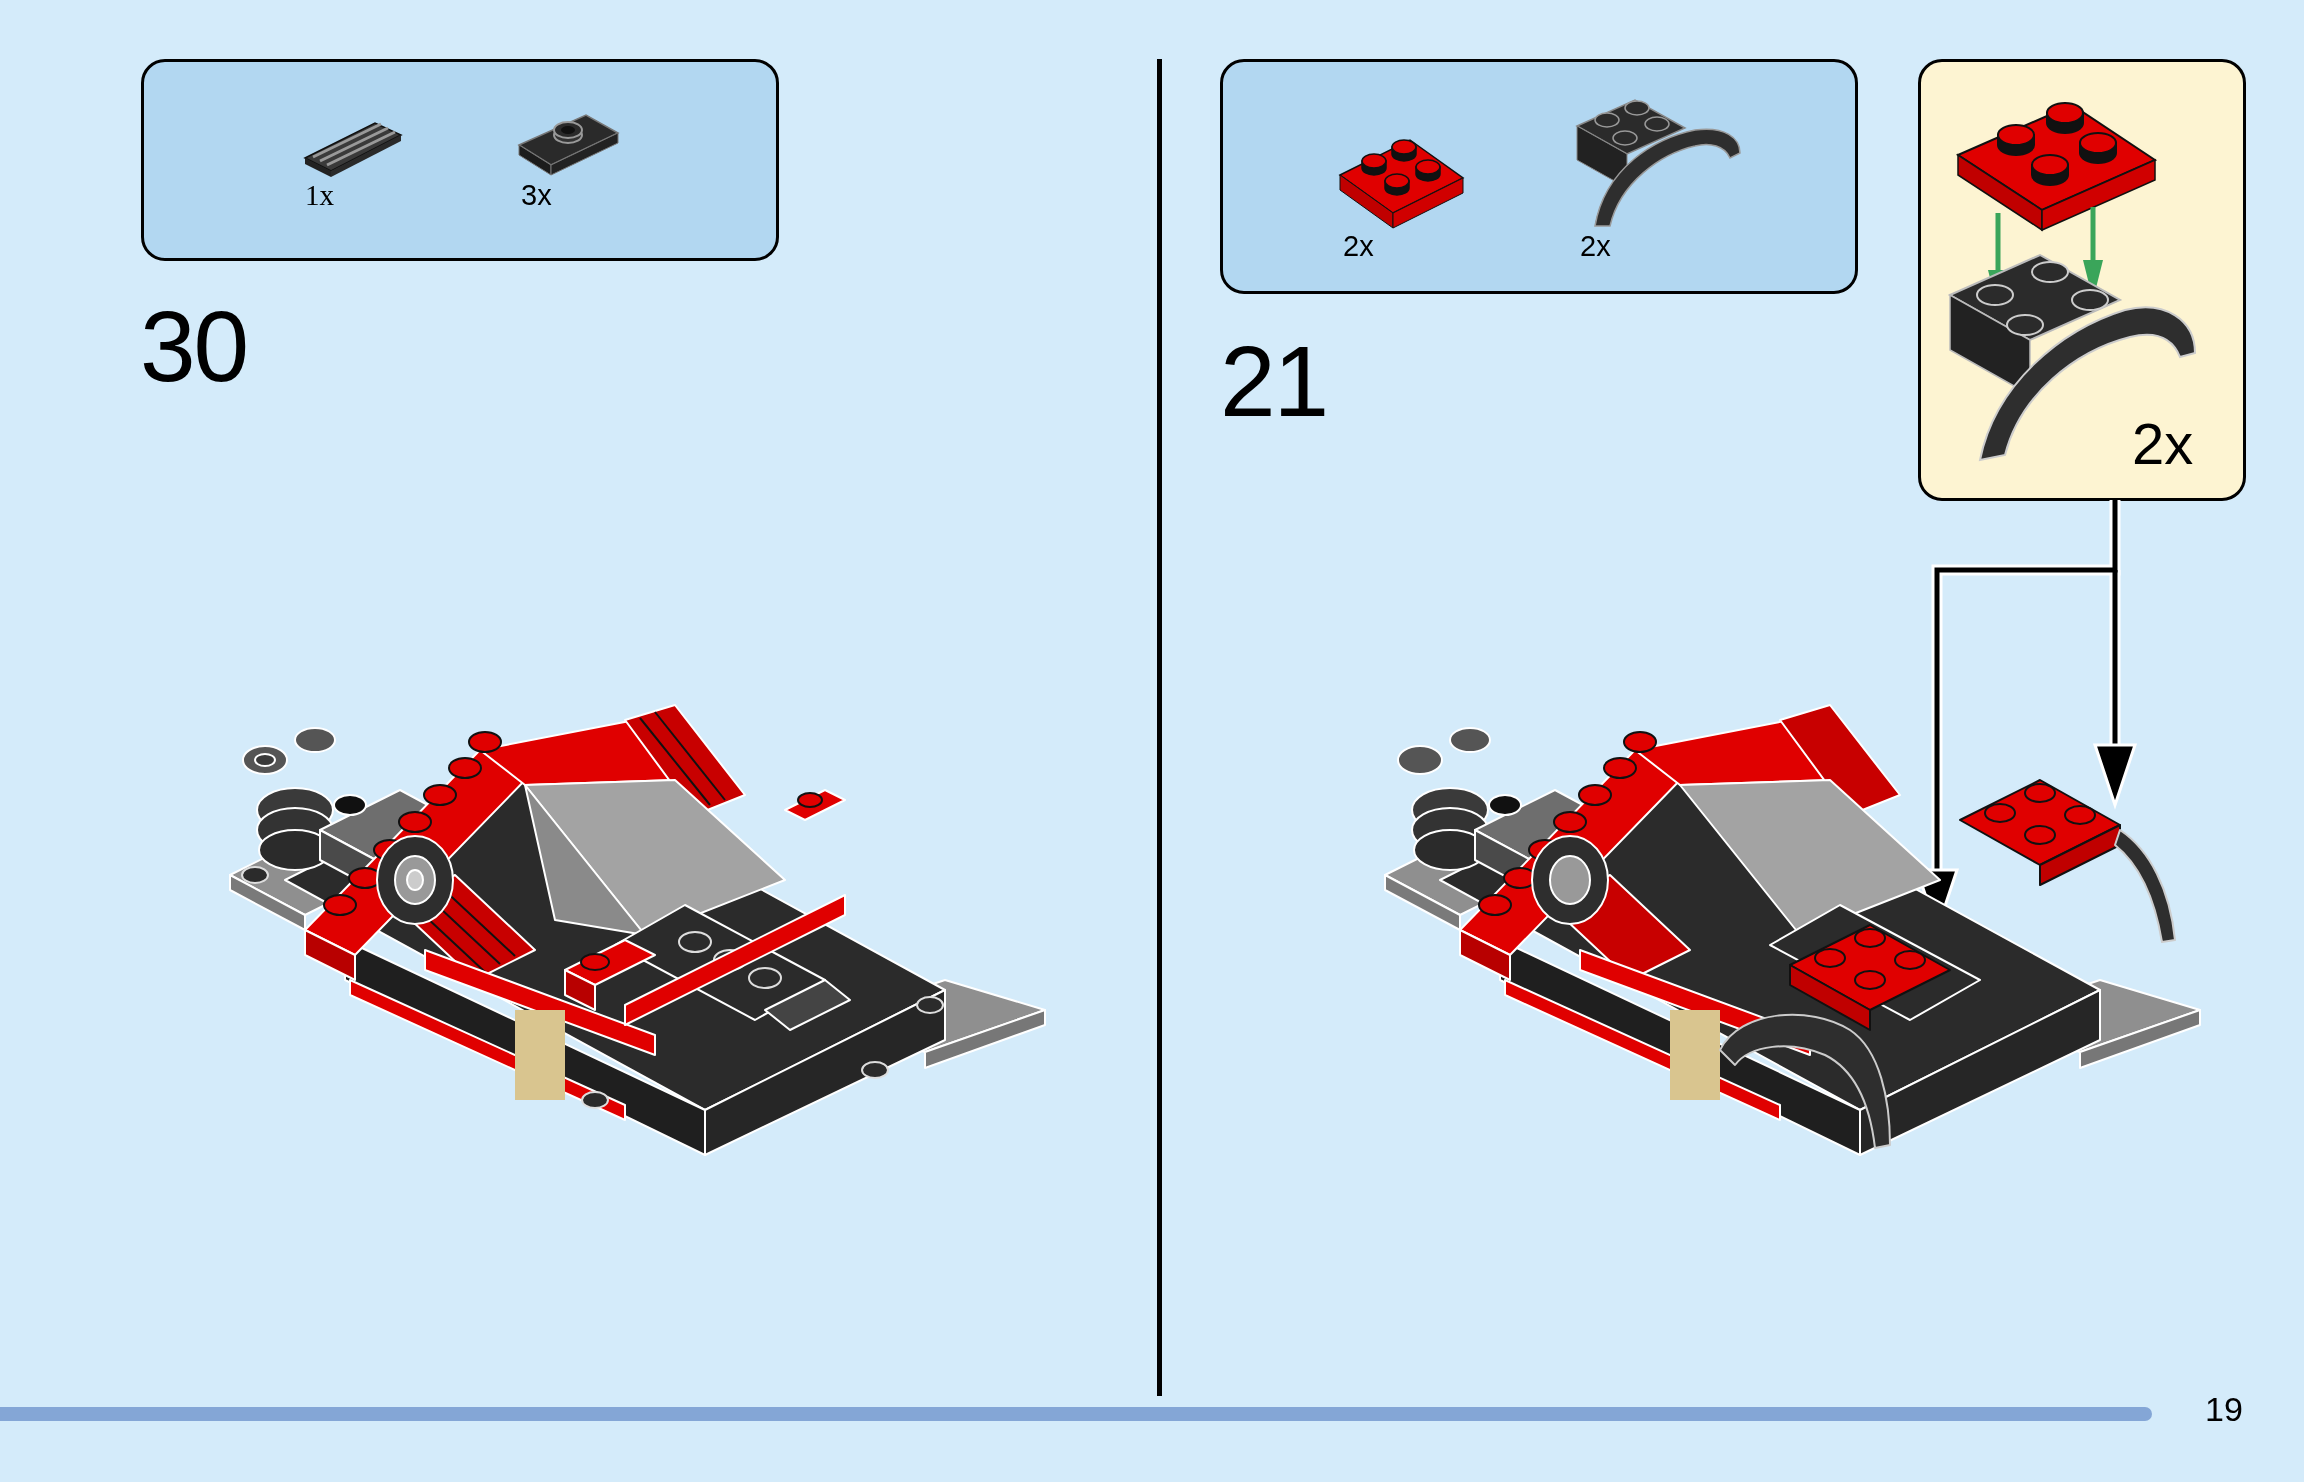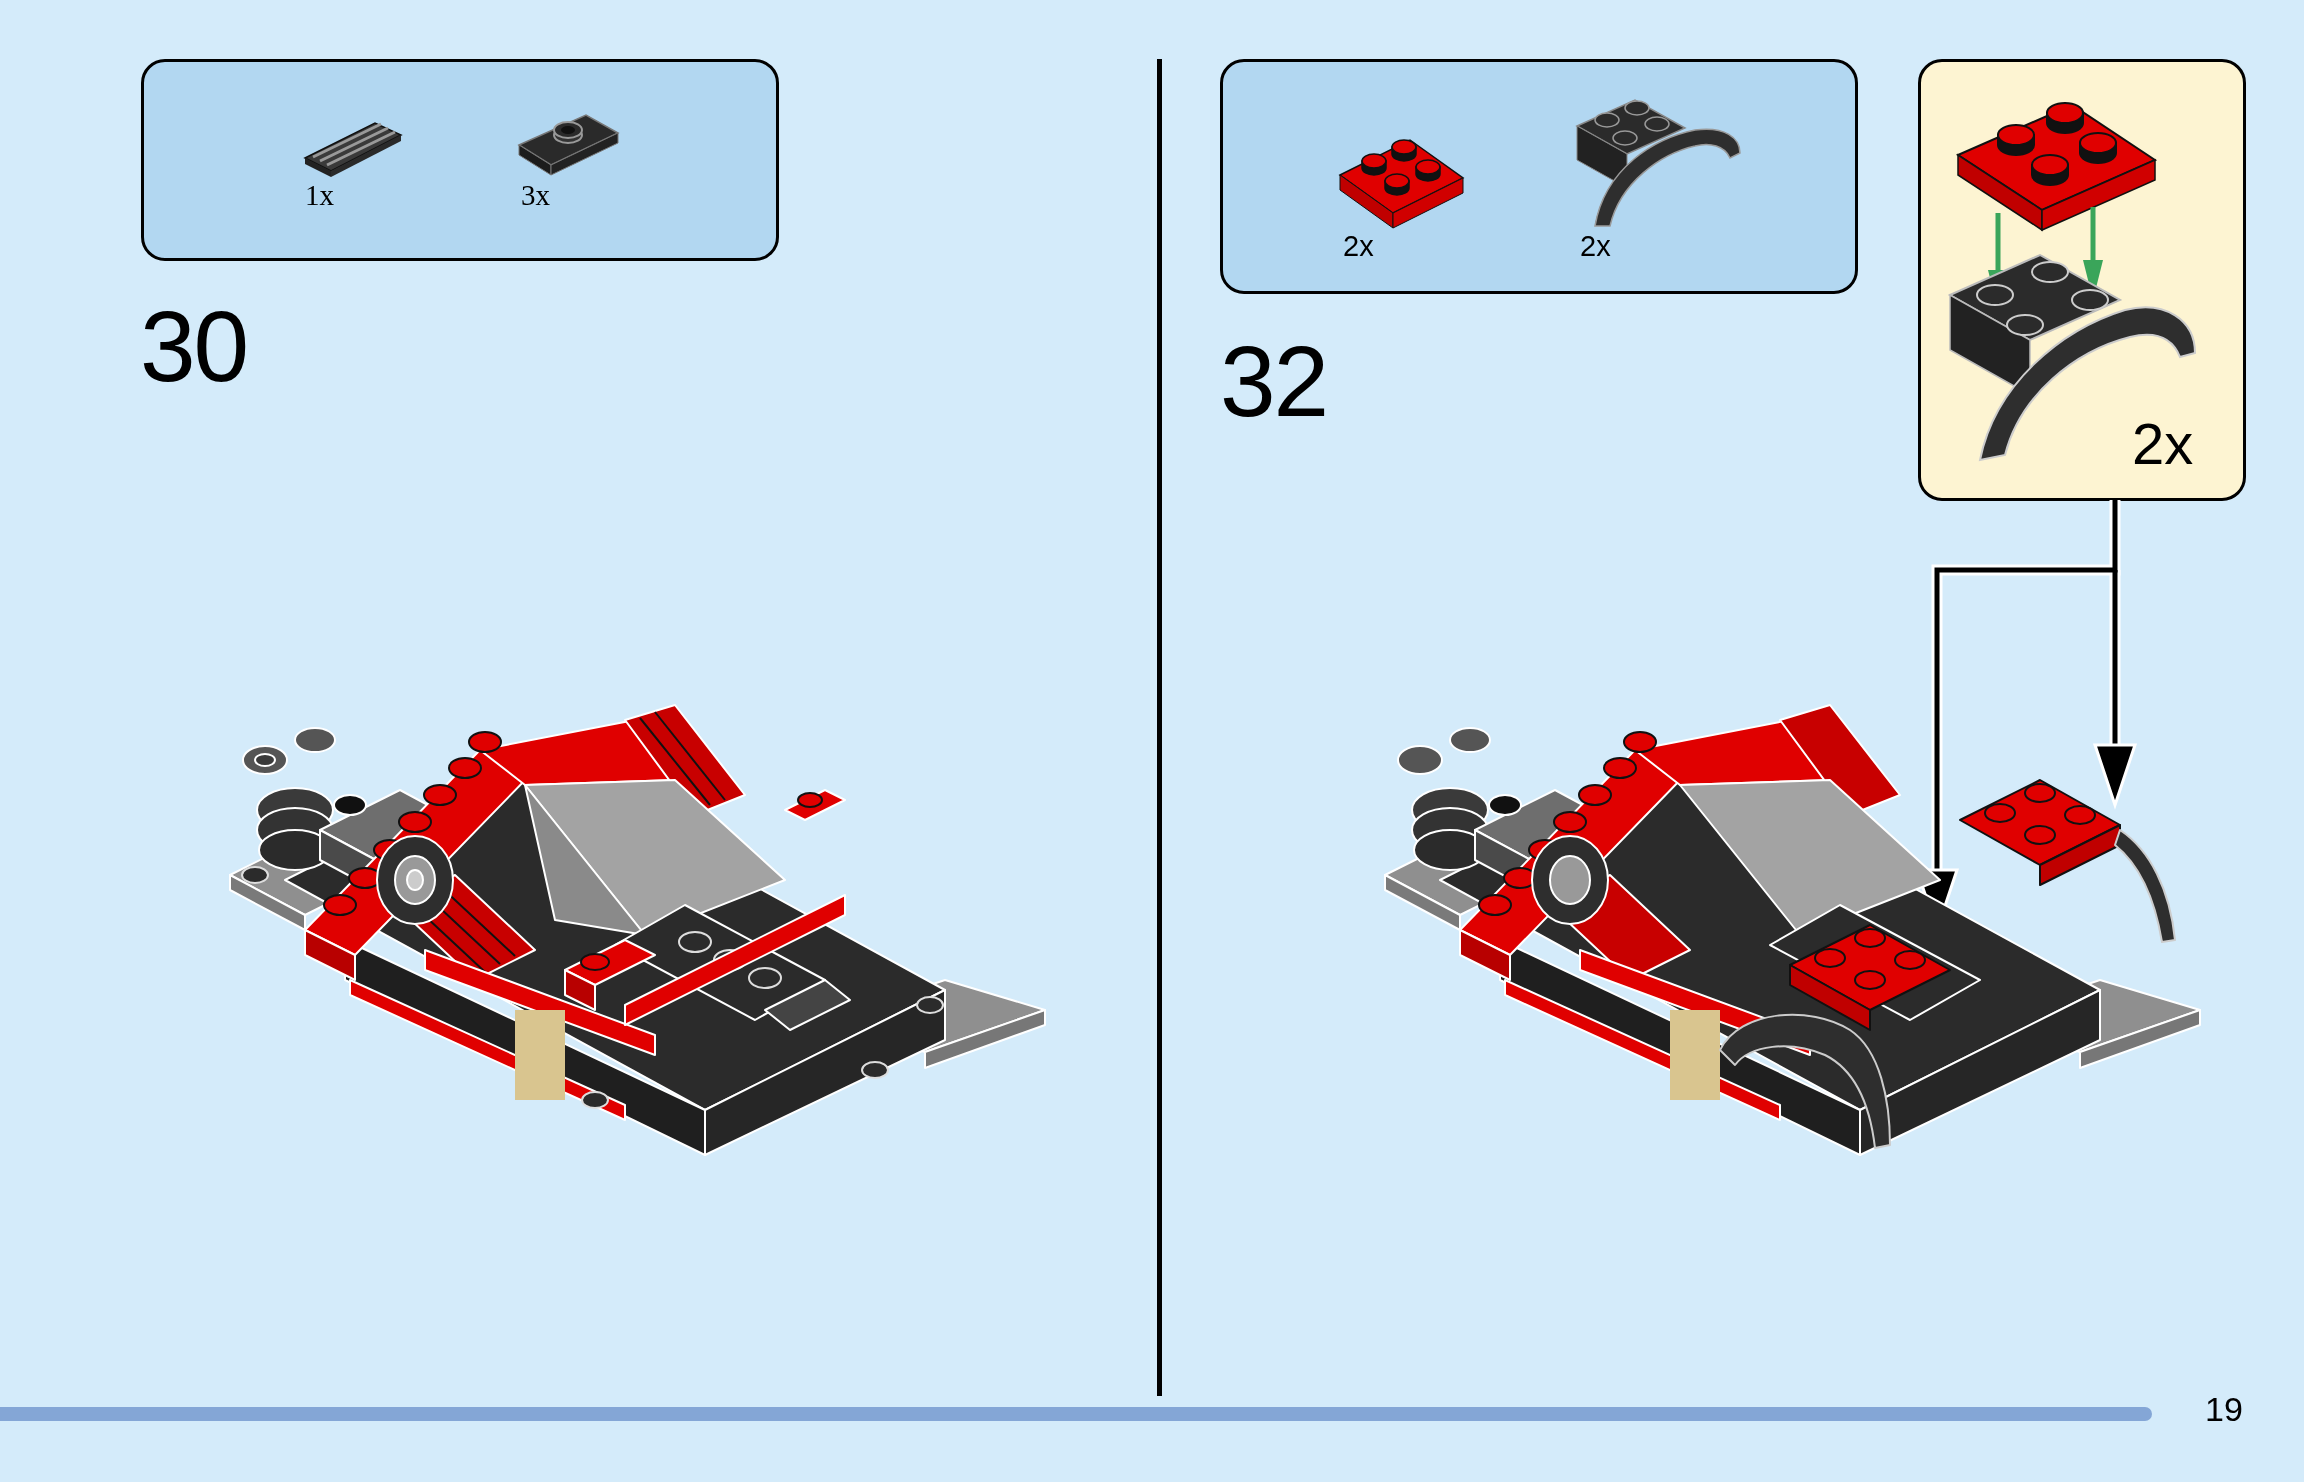--- a/index.html
+++ b/index.html
@@ -42,21 +42,21 @@
 <div class="qty" style="left:305px; top:181px;font-family:Liberation Serif, serif;">1x</div>
 
 <svg style="left:516px; top:113px;" width="105" height="65" viewBox="0 0 105 65">
   <polygon points="3,32 70,2 102,20 35,52" fill="#2a2a2a" stroke="#777" stroke-width="1.5"></polygon>
   <polygon points="3,32 35,52 35,62 3,42" fill="#1c1c1c" stroke="#777" stroke-width="1"></polygon>
   <polygon points="35,52 102,20 102,30 35,62" fill="#222" stroke="#777" stroke-width="1"></polygon>
   <ellipse cx="52" cy="22" rx="14" ry="8" fill="#333" stroke="#999" stroke-width="2"></ellipse>
   <ellipse cx="52" cy="17" rx="14" ry="8" fill="#2a2a2a" stroke="#999" stroke-width="2"></ellipse>
   <ellipse cx="52" cy="17" rx="7" ry="4" fill="#111"></ellipse>
 </svg>
-<div class="qty" style="left:521px; top:181px;font-family:Liberation Serif, serif;">3x</div>
+<div class="qty" style="left:521px; top:181px;">3x</div>
 
 <div class="step-num" style="left:140px; top:296px;">30</div>
 
 <svg style="left:225px; top:680px;" width="830" height="495" viewBox="0 0 830 495">
   <g stroke="#fff" stroke-width="2" stroke-linejoin="round">
 
     <polygon points="5,195 85,155 160,195 80,235" fill="#8f8f8f"></polygon>
     <polygon points="5,195 80,235 80,250 5,210" fill="#7a7a7a"></polygon>
 
     <polygon points="600,340 720,300 820,330 700,372" fill="#8f8f8f"></polygon>
@@ -167,21 +167,21 @@
   <g fill="#2b2b2b" stroke="#999" stroke-width="1.5">
     <ellipse cx="32" cy="22" rx="12" ry="7"></ellipse>
     <ellipse cx="62" cy="10" rx="12" ry="7"></ellipse>
     <ellipse cx="50" cy="40" rx="12" ry="7"></ellipse>
     <ellipse cx="82" cy="26" rx="12" ry="7"></ellipse>
   </g>
   <path d="M20,128 C30,70 80,40 120,32 C150,28 165,40 165,55 L155,60 C150,48 135,44 120,48 C85,56 45,85 35,128 Z" fill="#2e2e2e" stroke="#999" stroke-width="1.5"></path>
 </svg>
 <div class="qty" style="left:1580px; top:232px;">2x</div>
 
-<div class="step-num" style="left:1220px; top:331px;">32</div>
+<div class="step-num" style="left:1220px; top:331px;">21</div>
 
 <div class="sub-box" style="left:1918px; top:59px; width:328px; height:442px;">
 </div>
 <svg style="left:1950px; top:95px;" width="260" height="370" viewBox="0 0 260 370">
 
   <polygon points="8,60 122,10 205,65 92,115" fill="#e00000" stroke="#111" stroke-width="2"></polygon>
   <polygon points="8,60 92,115 92,135 8,80" fill="#c00000" stroke="#111" stroke-width="1.5"></polygon>
   <polygon points="92,115 205,65 205,85 92,135" fill="#d00000" stroke="#111" stroke-width="1.5"></polygon>
   <g stroke="#111" stroke-width="2">
     <path d="M48,50 a18,10 0 0 0 36,0 v-10 h-36z" fill="#111"></path>

